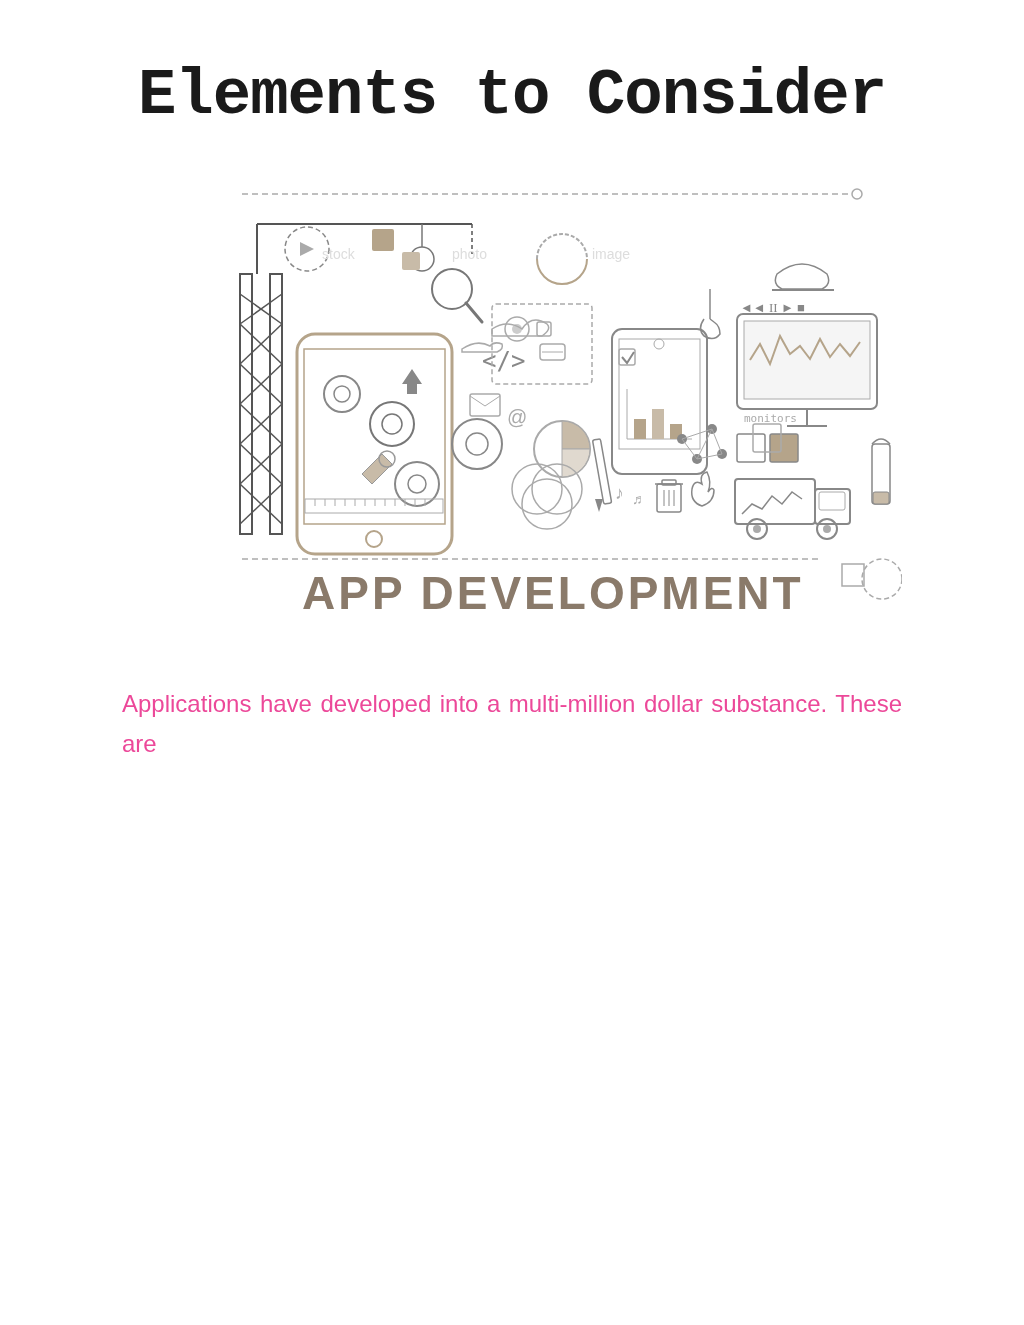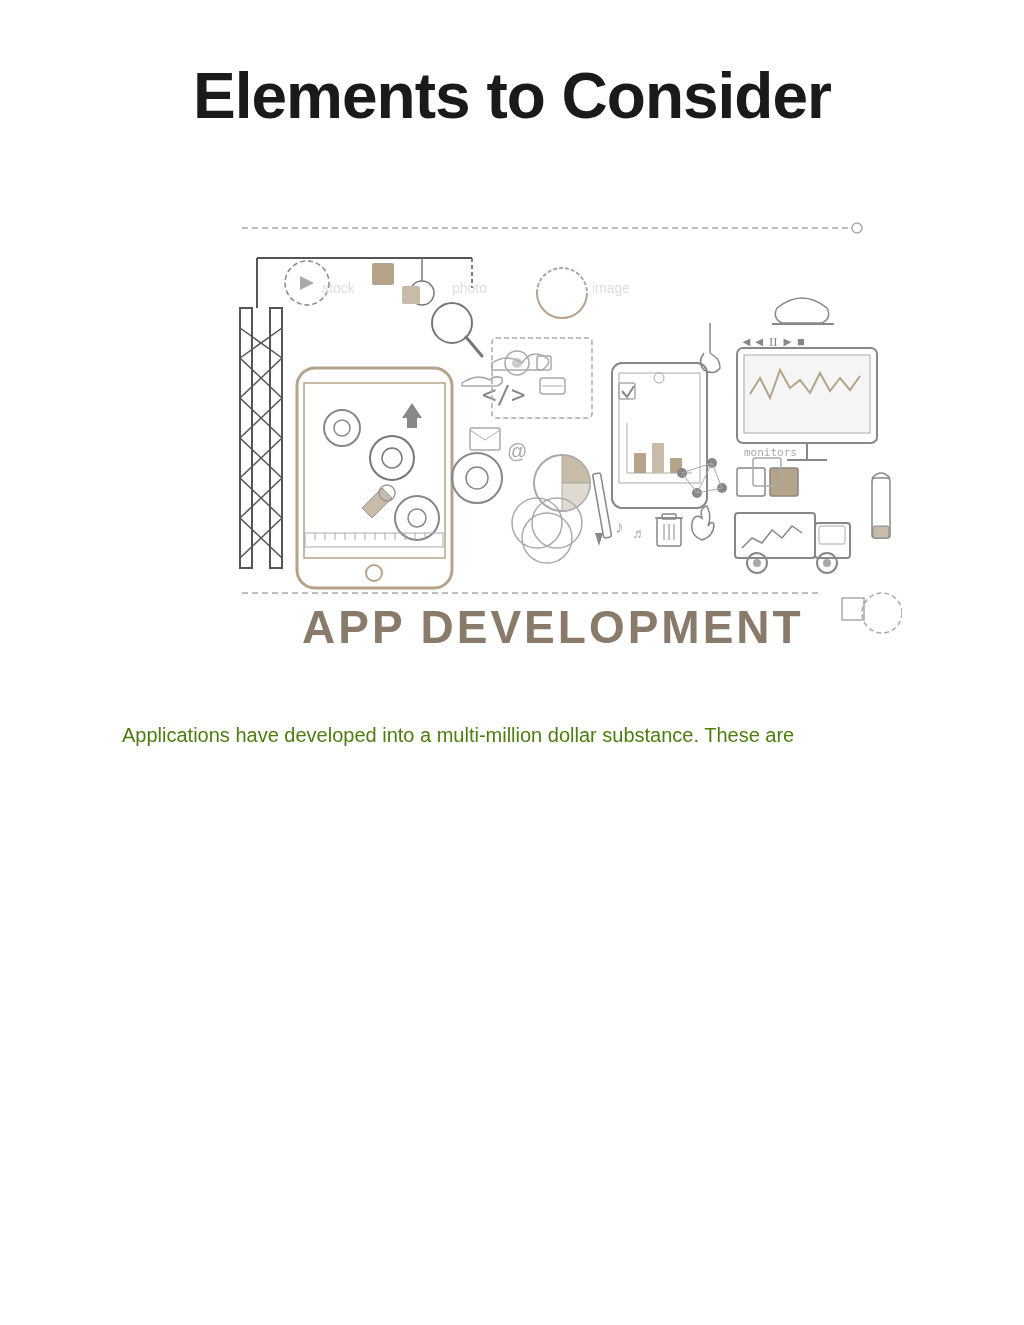--- a/index.html
+++ b/index.html
@@ -17,48 +17,48 @@
       justify-content: center;
     }
 
     .page-container {
       width: 860px;
       max-width: 860px;
       padding: 60px 40px 60px 40px;
     }
 
     .page-title {
-      font-family: Liberation Sans, sans-serif;
+      font-family: Liberation Mono, monospace;
       font-weight: 900;
       font-size: 64px;
       line-height: 1.15;
       color: #1a1a1a;
       text-align: center;
-      margin-bottom: 74px;
+      margin-bottom: 40px;
       letter-spacing: -1px;
     }
 
     .illustration-container {
       width: 100%;
       display: flex;
       justify-content: center;
       align-items: center;
       margin-bottom: 50px;
     }
 
     .illustration-svg {
       width: 780px;
       height: 460px;
     }
 
     .body-text {
       font-family: Arial, Helvetica, sans-serif;
-      font-size: 20px;
+      font-size: 24px;
       line-height: 1.7;
-      color: #4d7c0f;
+      color: #ec4899;
       text-align: justify;
       margin-top: 20px;
     }
   </style>
 </head>
 <body>
 
 <div class="page-container">
 
   <h1 class="page-title">

